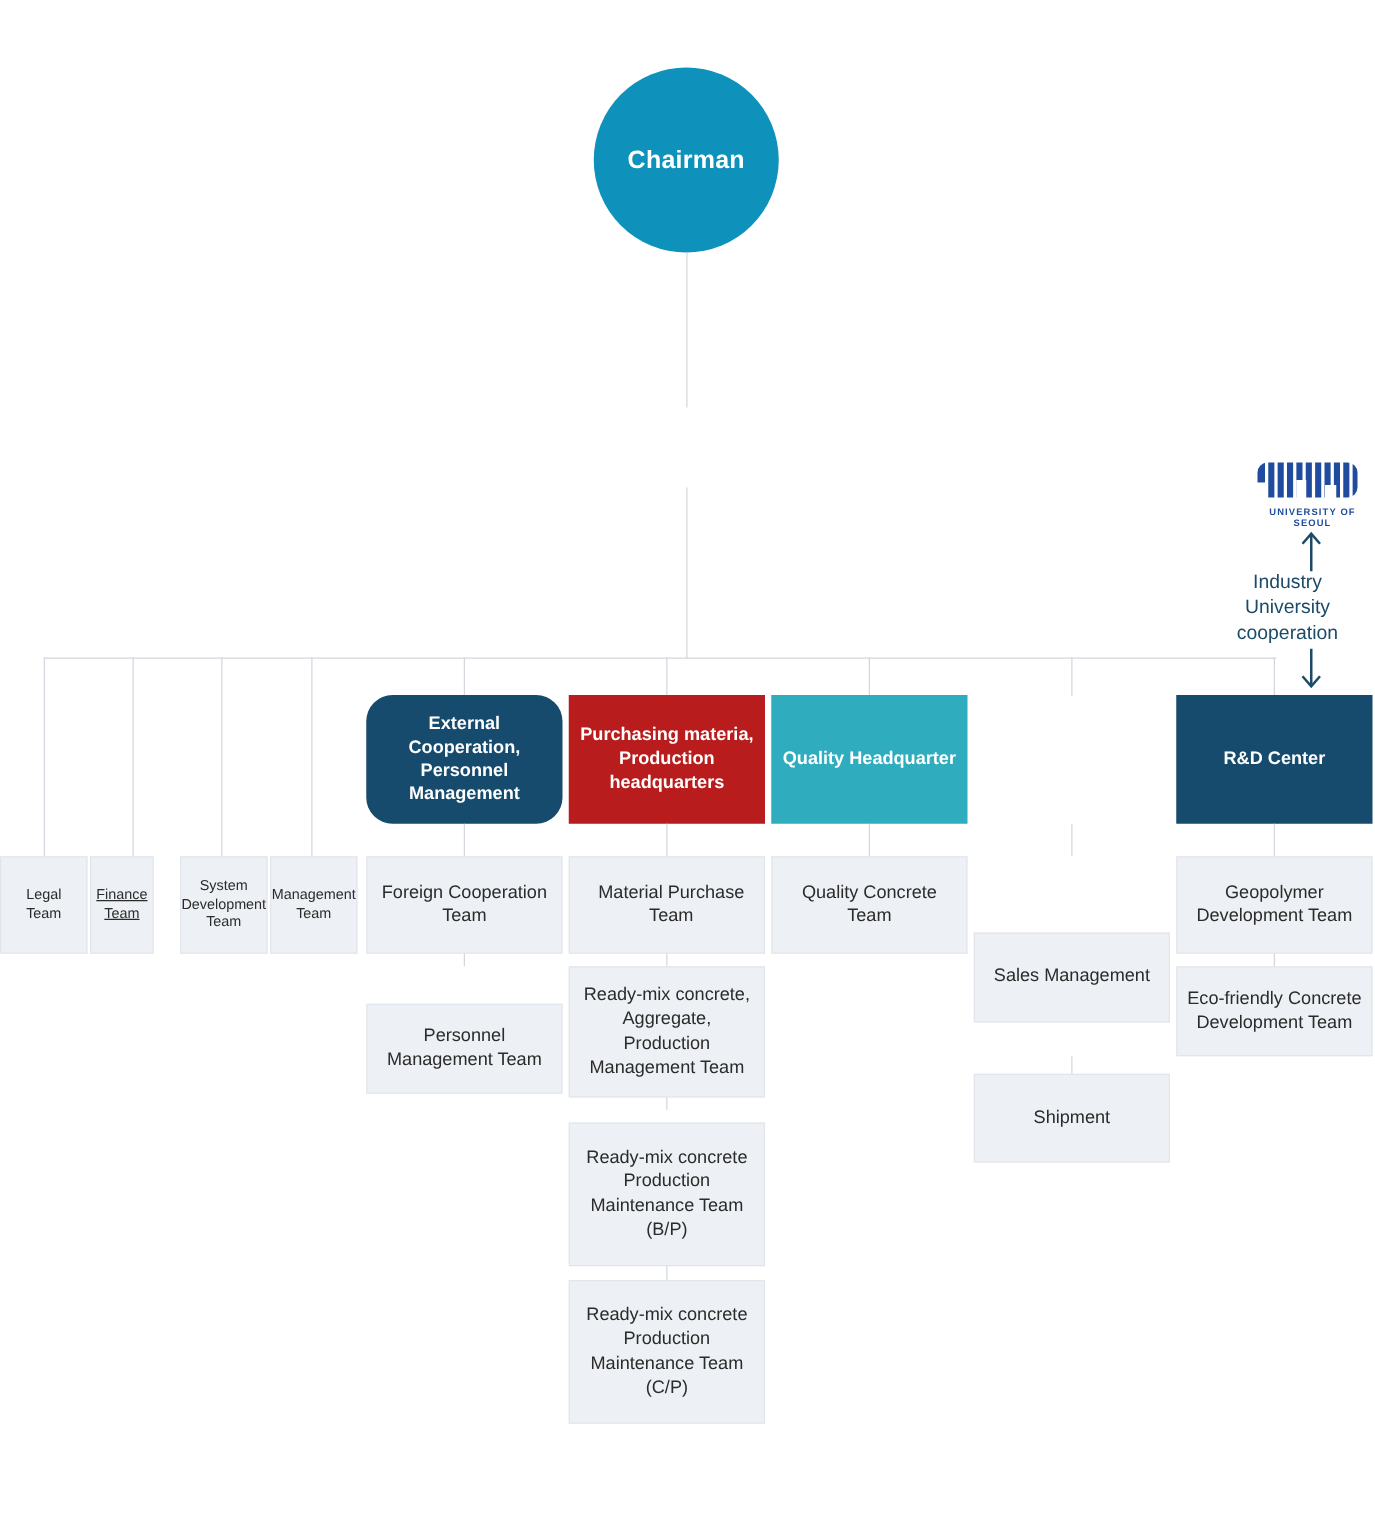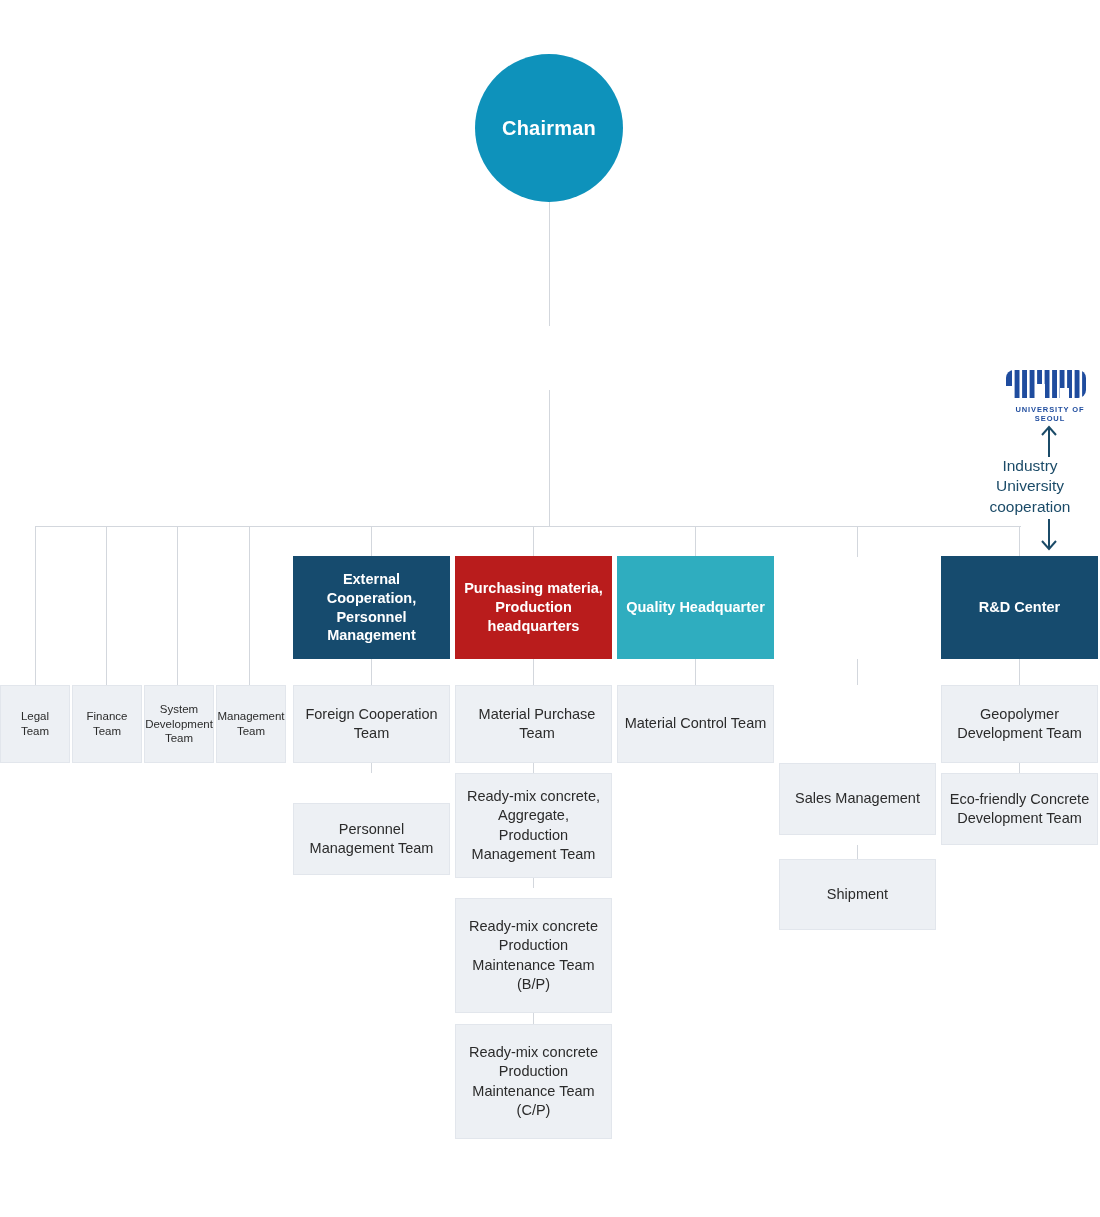--- a/index.html
+++ b/index.html
@@ -116,31 +116,31 @@
 
   <div class="vline" style="left:371px;  top:526px; height:31px;"></div>
   <div class="vline" style="left:533px;  top:526px; height:31px;"></div>
   <div class="vline" style="left:695px;  top:526px; height:31px;"></div>
   <div class="vline" style="left:857px;  top:526px; height:31px;"></div>
   <div class="vline" style="left:1019px; top:526px; height:31px;"></div>
 
   <div class="team small" style="left:0px;   top:685px; width:70px; height:78px;">
     <span>Legal Team</span>
   </div>
-  <div class="team small" style="left:72px;  top:685px; width:70px; height:78px;">
+  <div class="team small" style="left:72px;  top:685px; width:51px; height:78px;text-decoration:underline;">
     <span>Finance Team</span>
   </div>
   <div class="team small" style="left:144px; top:685px; width:70px; height:78px;">
     <span>System Development Team</span>
   </div>
   <div class="team small" style="left:216px; top:685px; width:70px; height:78px;">
     <span>Management Team</span>
   </div>
 
-  <div class="hq" style="left:293px; width:157px; background:#164b6e;">
+  <div class="hq" style="left:293px; width:157px; background:#164b6e;border-radius:21px;">
     <span>External Cooperation, Personnel Management</span>
   </div>
   <div class="hq" style="left:455px; width:157px; background:#b91c1c;">
     <span>Purchasing materia, Production headquarters</span>
   </div>
   <div class="hq" style="left:617px; width:157px; background:#2fadbf;">
     <span>Quality Headquarter</span>
   </div>
   <div class="hq" style="left:941px; width:157px; background:#164b6e;">
     <span>R&amp;D Center</span>
@@ -170,25 +170,25 @@
   <div class="vline" style="left:533px; top:878px; height:10px;"></div>
   <div class="team" style="left:455px; top:898px; width:157px; height:115px;">
     <span>Ready-mix concrete Production Maintenance Team (B/P)</span>
   </div>
   <div class="vline" style="left:533px; top:1013px; height:11px;"></div>
   <div class="team" style="left:455px; top:1024px; width:157px; height:115px;">
     <span>Ready-mix concrete Production Maintenance Team (C/P)</span>
   </div>
 
   <div class="team" style="left:617px; top:685px; width:157px; height:78px;">
-    <span>Material Control Team</span>
+    <span>Quality Concrete Team</span>
   </div>
 
   <div class="vline" style="left:857px; top:763px; height:10px;"></div>
-  <div class="team" style="left:779px; top:763px; width:157px; height:72px;">
+  <div class="team" style="left:779px; top:746px; width:157px; height:72px;">
     <span>Sales Management</span>
   </div>
   <div class="vline" style="left:857px; top:845px; height:14px;"></div>
   <div class="team" style="left:779px; top:859px; width:157px; height:71px;">
     <span>Shipment</span>
   </div>
 
   <div class="team" style="left:941px; top:685px; width:157px; height:78px;">
     <span>Geopolymer Development Team</span>
   </div>

